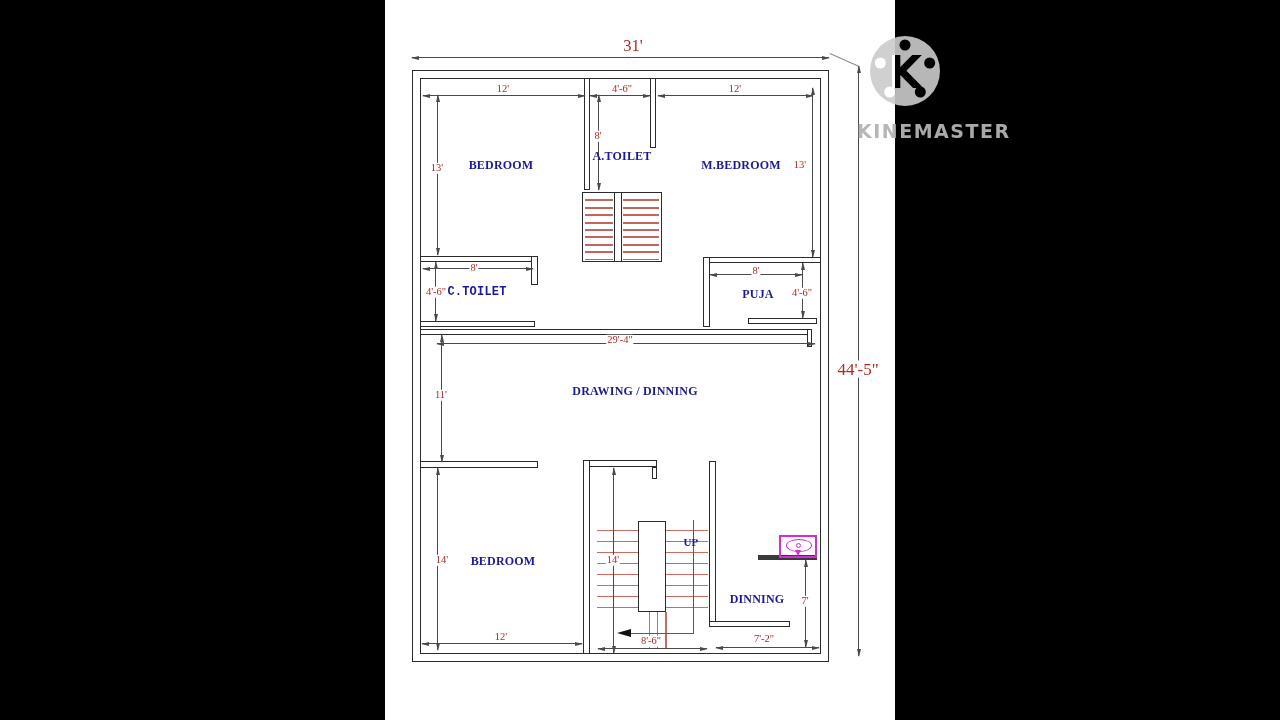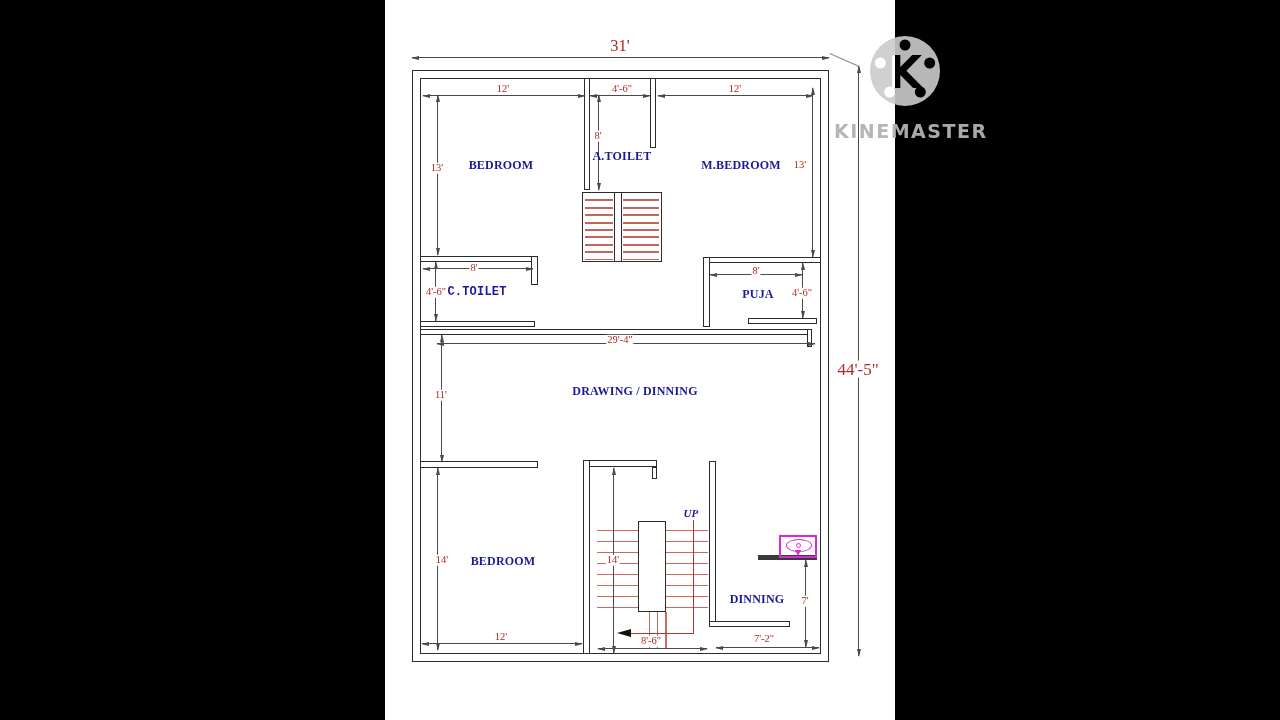--- a/index.html
+++ b/index.html
@@ -26,21 +26,21 @@
   .room{position:absolute;transform:translate(-50%,-50%);font-family:"Liberation Serif",serif;
         font-weight:bold;font-size:12px;color:#1a1a99;white-space:nowrap;letter-spacing:.2px;line-height:1;}
   .treads-h{position:absolute;background:repeating-linear-gradient(to bottom,transparent 0,transparent 5.4px,#c2655c 5.4px,#c2655c 7.4px);}
   .treads-h2{position:absolute;background:repeating-linear-gradient(to bottom,transparent 0,transparent 9.6px,#cc6a62 9.6px,#cc6a62 11px);}
   .treads-v{position:absolute;background:repeating-linear-gradient(to right,transparent 0,transparent 7px,#cc6a62 7px,#cc6a62 8.2px);}
   .redline-v{position:absolute;width:1.3px;background:#b3362c;}
   .redline-h{position:absolute;height:1.3px;background:#b3362c;}
   .arrow-l{position:absolute;width:0;height:0;border-top:4.5px solid transparent;
            border-bottom:4.5px solid transparent;border-right:14px solid #111;}
   .tick{position:absolute;height:1px;background:#8a8a8a;transform-origin:left top;}
-  .brand{position:absolute;left:834px;top:120px;width:130px;text-align:left;
+  .brand{position:absolute;left:857px;top:120px;width:130px;text-align:left;
          font-family:"DejaVu Sans",sans-serif;font-weight:bold;font-size:19px;
          letter-spacing:1.5px;color:rgba(178,178,178,.95);}
   .sinkbox{position:absolute;border:2px solid #d929d9;box-sizing:border-box;}
   .sinkellipse{position:absolute;border:1.5px solid #d929d9;border-radius:50%;box-sizing:border-box;}
   .sinkdot{position:absolute;width:5px;height:5px;border:1.2px solid #d929d9;border-radius:50%;box-sizing:border-box;}
   .sinkarrow{position:absolute;width:0;height:0;border-left:3.5px solid transparent;
              border-right:3.5px solid transparent;border-top:6px solid #d929d9;}
 </style>
 </head>
 <body>
@@ -103,21 +103,21 @@
     <div class="dlv" style="left:417px;top:263px;height:55px;"></div>
     <div class="dl" style="left:52px;top:343px;width:378px;"></div>
     <div class="dlv" style="left:56px;top:335px;height:127px;"></div>
     <div class="dlv" style="left:52px;top:468px;height:182px;"></div>
     <div class="dl" style="left:37px;top:643px;width:160px;"></div>
     <div class="dlv" style="left:228px;top:468px;height:185px;"></div>
     <div class="dl" style="left:213px;top:648px;width:109px;"></div>
     <div class="dlv" style="left:420px;top:560px;height:87px;"></div>
     <div class="dl" style="left:331px;top:647px;width:103px;"></div>
 
-    <span class="dim dimbig" style="left:235px;top:46px;">31'</span>
+    <span class="dim dimbig" style="left:248px;top:46px;">31'</span>
     <span class="dim dimbig" style="left:473px;top:369px;font-size:17px;">44'-5"</span>
     <span class="dim" style="left:118px;top:89px;">12'</span>
     <span class="dim" style="left:237px;top:89px;">4'-6"</span>
     <span class="dim" style="left:350px;top:89px;">12'</span>
     <span class="dim" style="left:213px;top:136px;">8'</span>
     <span class="dim" style="left:52px;top:168px;">13'</span>
     <span class="dim" style="left:415px;top:165px;">13'</span>
     <span class="dim" style="left:89px;top:268px;">8'</span>
     <span class="dim" style="left:51px;top:292px;">4'-6"</span>
     <span class="dim" style="left:371px;top:271px;">8'</span>
@@ -131,21 +131,21 @@
     <span class="dim" style="left:420px;top:601px;">7'</span>
     <span class="dim" style="left:379px;top:639px;">7'-2"</span>
 
     <span class="room" style="left:116px;top:165px;">BEDROOM</span>
     <span class="room" style="left:237px;top:156px;">A.TOILET</span>
     <span class="room" style="left:356px;top:165px;">M.BEDROOM</span>
     <span class="room" style="left:92px;top:292px;font-family:Liberation Mono, monospace;">C.TOILET</span>
     <span class="room" style="left:373px;top:294px;">PUJA</span>
     <span class="room" style="left:250px;top:391px;">DRAWING / DINNING</span>
     <span class="room" style="left:118px;top:561px;">BEDROOM</span>
-    <span class="room" style="left:306px;top:513px;font-size:11px;font-style:italic;">UP</span>
+    <span class="room" style="left:306px;top:542px;font-size:11px;">UP</span>
     <span class="room" style="left:372px;top:599px;">DINNING</span>
   </div>
 
   <svg width="86" height="86" style="position:absolute;left:862px;top:30px;">
     <defs>
       <mask id="km">
         <rect width="86" height="86" fill="#000"></rect>
         <circle cx="43" cy="41" r="35" fill="#fff"></circle>
         <text x="43" y="58" font-family="DejaVu Sans, sans-serif" font-size="44" font-weight="bold" text-anchor="middle" fill="#000">K</text>
         <circle cx="43" cy="15" r="5.5" fill="#000"></circle>

